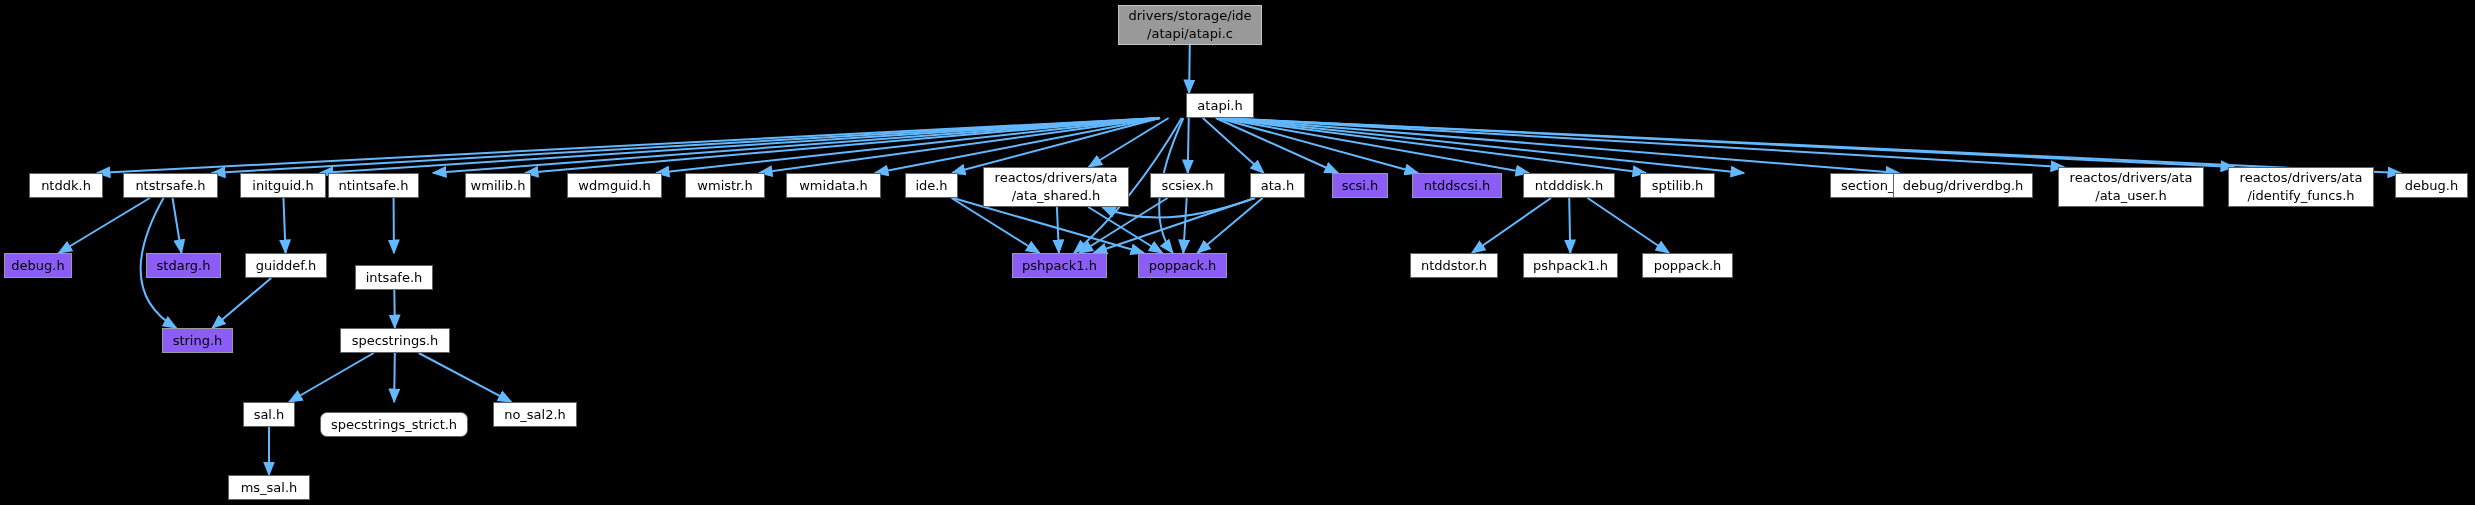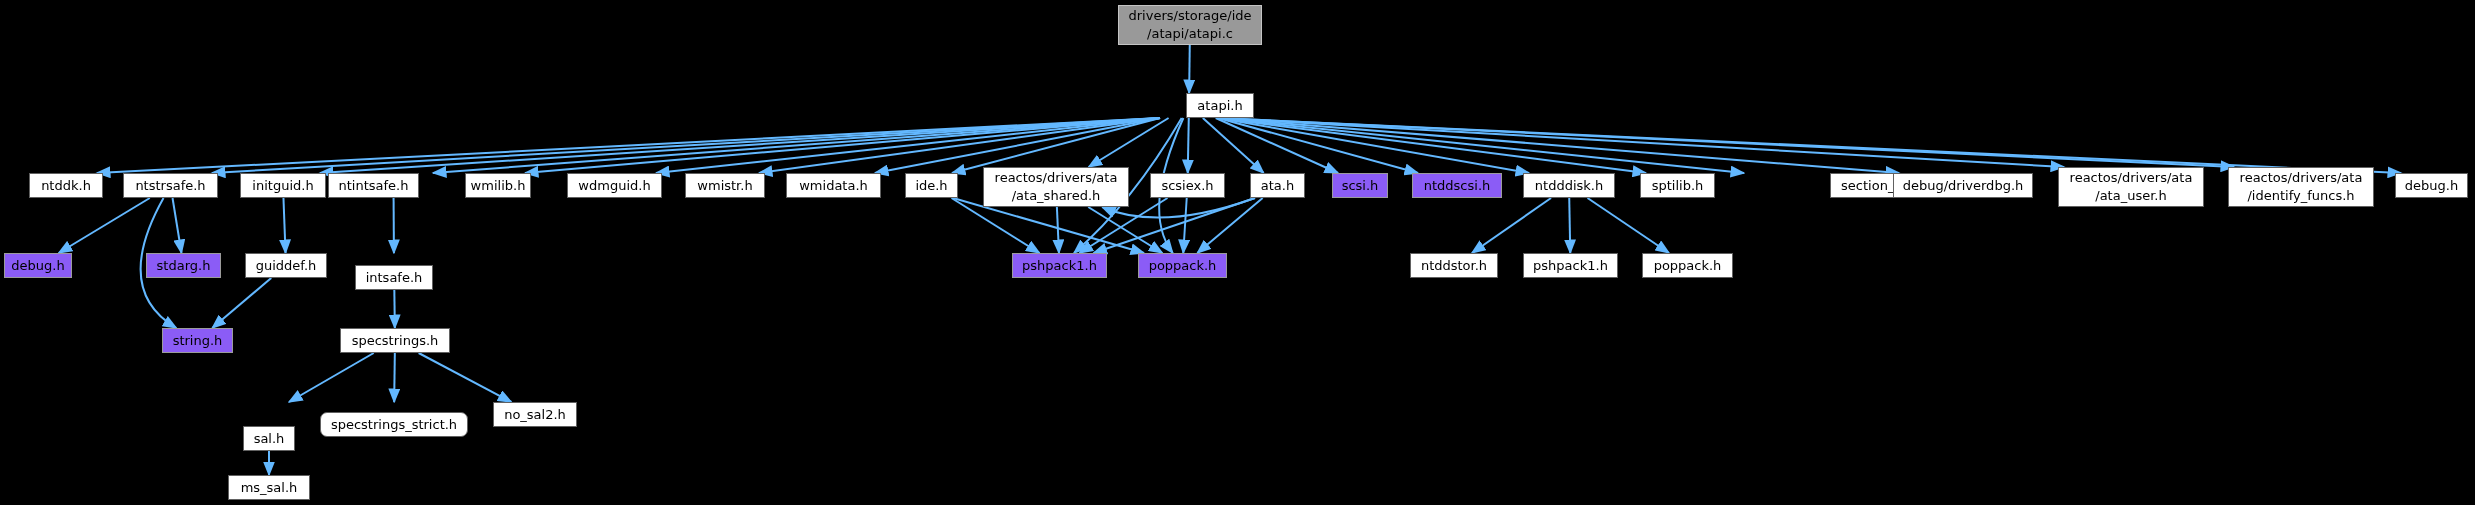--- a/index.html
+++ b/index.html
@@ -103,17 +103,17 @@
     <div class="node gray" style="left: 146px; top: 253px; width: 75px; height: 25px;">stdarg.h</div>
     <div class="node" style="left: 245px; top: 253px; width: 82px; height: 25px;">guiddef.h</div>
     <div class="node" style="left: 355px; top: 253px; width: 78px; height: 25px; margin-top: 12px;">intsafe.h</div>
     <div class="node gray" style="left: 1012px; top: 253px; width: 95px; height: 25px;">pshpack1.h</div>
     <div class="node gray" style="left: 1138px; top: 253px; width: 89px; height: 25px;">poppack.h</div>
     <div class="node" style="left: 1410px; top: 253px; width: 88px; height: 25px;">ntddstor.h</div>
     <div class="node" style="left: 1523px; top: 253px; width: 95px; height: 25px;">pshpack1.h</div>
     <div class="node" style="left: 1642px; top: 253px; width: 91px; height: 25px;">poppack.h</div>
     <div class="node gray" style="left: 162px; top: 328px; width: 71px; height: 25px;">string.h</div>
     <div class="node" style="left: 340px; top: 328px; width: 110px; height: 25px;">specstrings.h</div>
-    <div class="node" style="left: 243px; top: 402px; width: 52px; height: 25px; margin-top: 24px;">sal.h</div>
+    <div class="node" style="left: 243px; top: 402px; width: 52px; height: 25px;">sal.h</div>
     <div class="node" style="left: 320px; top: 412px; width: 148px; height: 25px; border-radius: 7px;">specstrings_strict.h</div>
     <div class="node" style="left: 493px; top: 402px; width: 84px; height: 25px;">no_sal2.h</div>
     <div class="node" style="left: 228px; top: 475px; width: 82px; height: 25px;">ms_sal.h</div>
   </div>
 
 </body></html>

